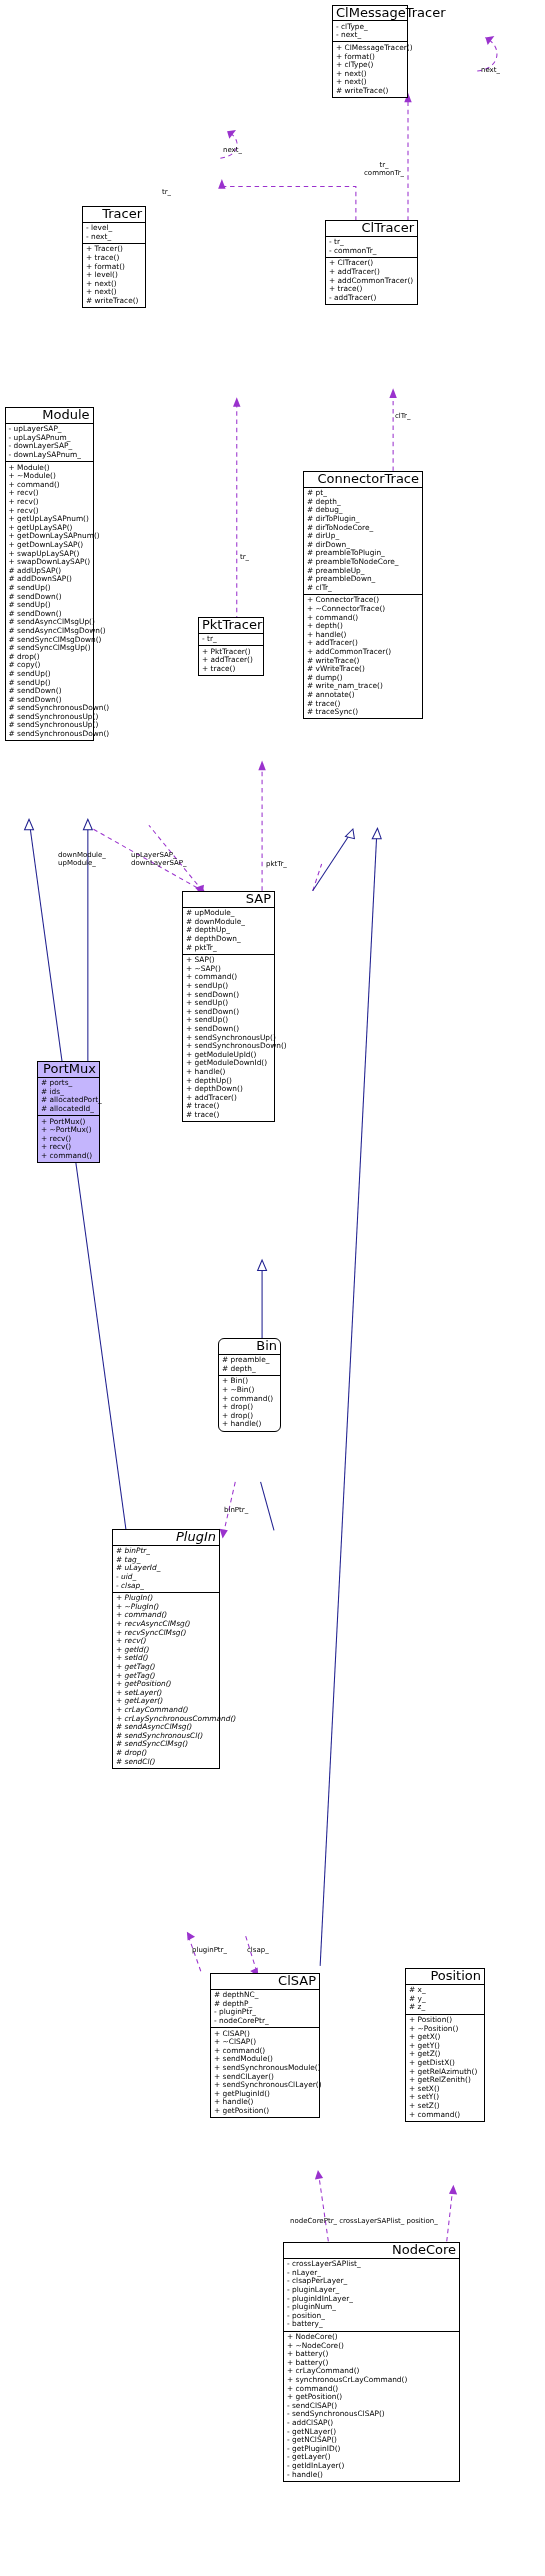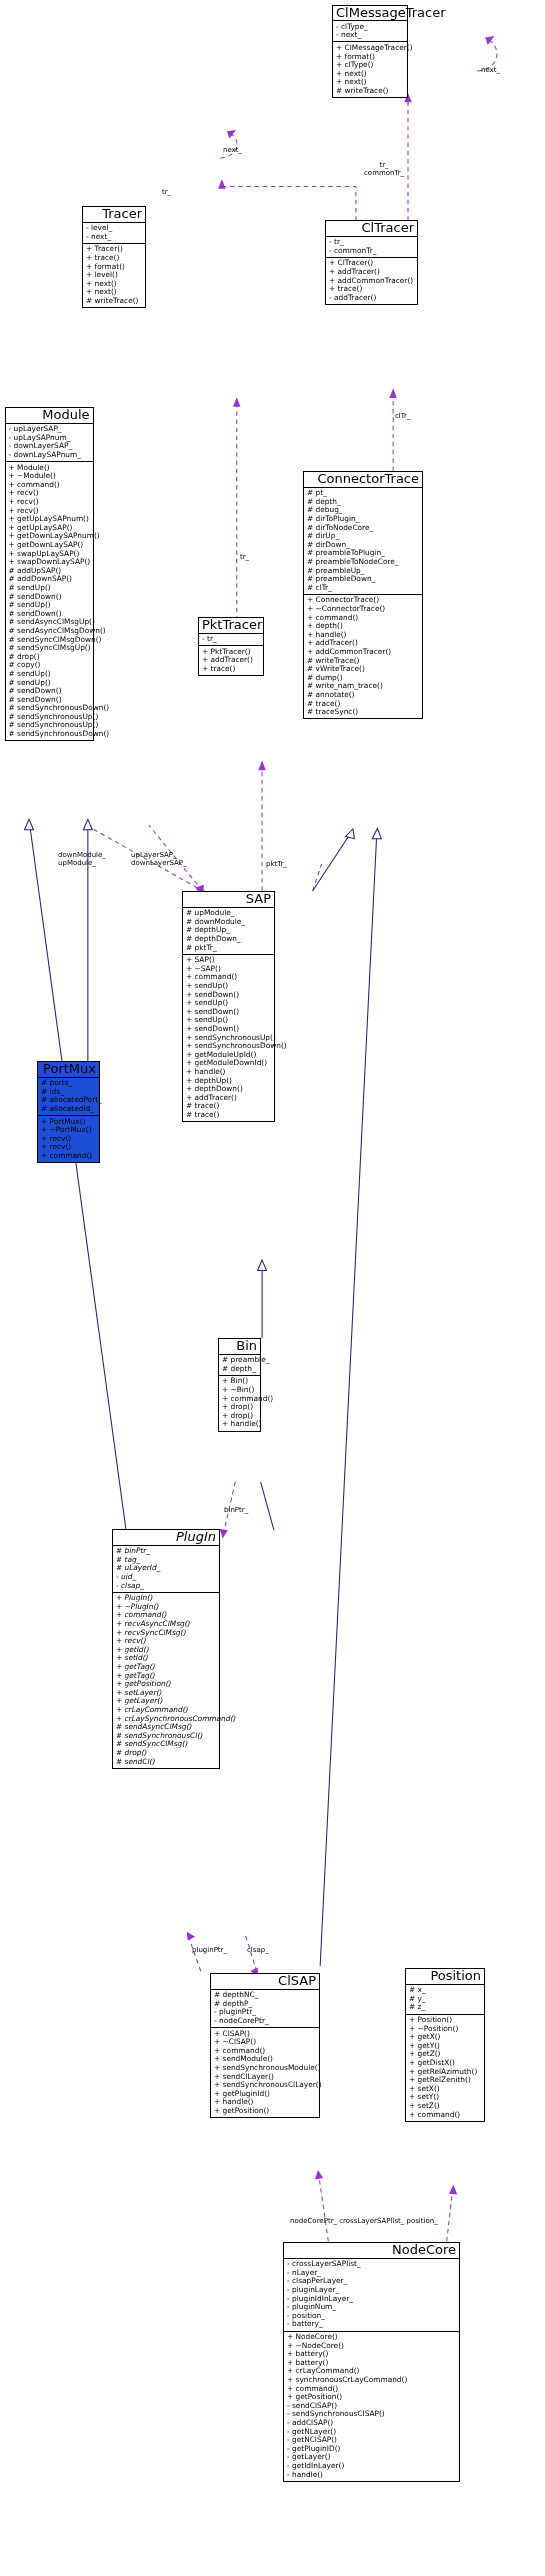--- a/index.html
+++ b/index.html
@@ -1,20 +1,20 @@
 <!DOCTYPE html>
 <html style="font-size:12px"><head>
 <meta charset="utf-8">
 <style>
   html,body{margin:0;padding:0;background:#ffffff;}
   body{font-family:"DejaVu Sans","Liberation Sans",sans-serif;}
   #canvas{position:relative;width:545px;height:2576px;background:#fff;overflow:hidden;}
 
   .uml-class{position:absolute;border:0.7px solid #000;background:#fff;box-sizing:border-box;}
-  .uml-class.filled{background:#1d4ed8;}
+  .uml-class.filled{background:#c4b5fd;}
   .cls-name{text-align:right;font-size:13px;line-height:10.4px;padding:2.2px 3px 2.2px 3px;color:#000;}
   .cls-sep{border-top:0.7px solid #000;}
   .cls-attrs,.cls-ops{padding:1.5px 2.2px 1.5px 3px;}
   .cls-attrs div,.cls-ops div{font-size:7.4px;line-height:8.6px;white-space:nowrap;color:#000;}
 
   svg.edges{position:absolute;left:0;top:0;width:545px;height:2576px;pointer-events:none;}
   .edge-inherit{stroke:#1f1f8f;stroke-width:1.4;fill:none;}
   .edge-assoc{stroke:#9a32cd;stroke-width:1.4;fill:none;stroke-dasharray:6,5;}
   .tri{fill:#fff;stroke:#1f1f8f;stroke-width:1.4;}
   .arrowhead{fill:#9a32cd;}
@@ -289,21 +289,21 @@
     </div>
     <div class="cls-ops cls-sep">
       <div>+ PortMux()</div>
       <div>+ ~PortMux()</div>
       <div>+ recv()</div>
       <div>+ recv()</div>
       <div>+ command()</div>
     </div>
   </div>
 
-  <div class="uml-class" style="left:218px;top:1338px;width:43px;">
+  <div class="uml-class" style="left:218px;top:1338px;width:63px;border-radius:6px;">
     <div class="cls-name">Bin</div>
     <div class="cls-attrs cls-sep">
       <div># preamble_</div>
       <div># depth_</div>
     </div>
     <div class="cls-ops cls-sep">
       <div>+ Bin()</div>
       <div>+ ~Bin()</div>
       <div>+ command()</div>
       <div>+ drop()</div>

